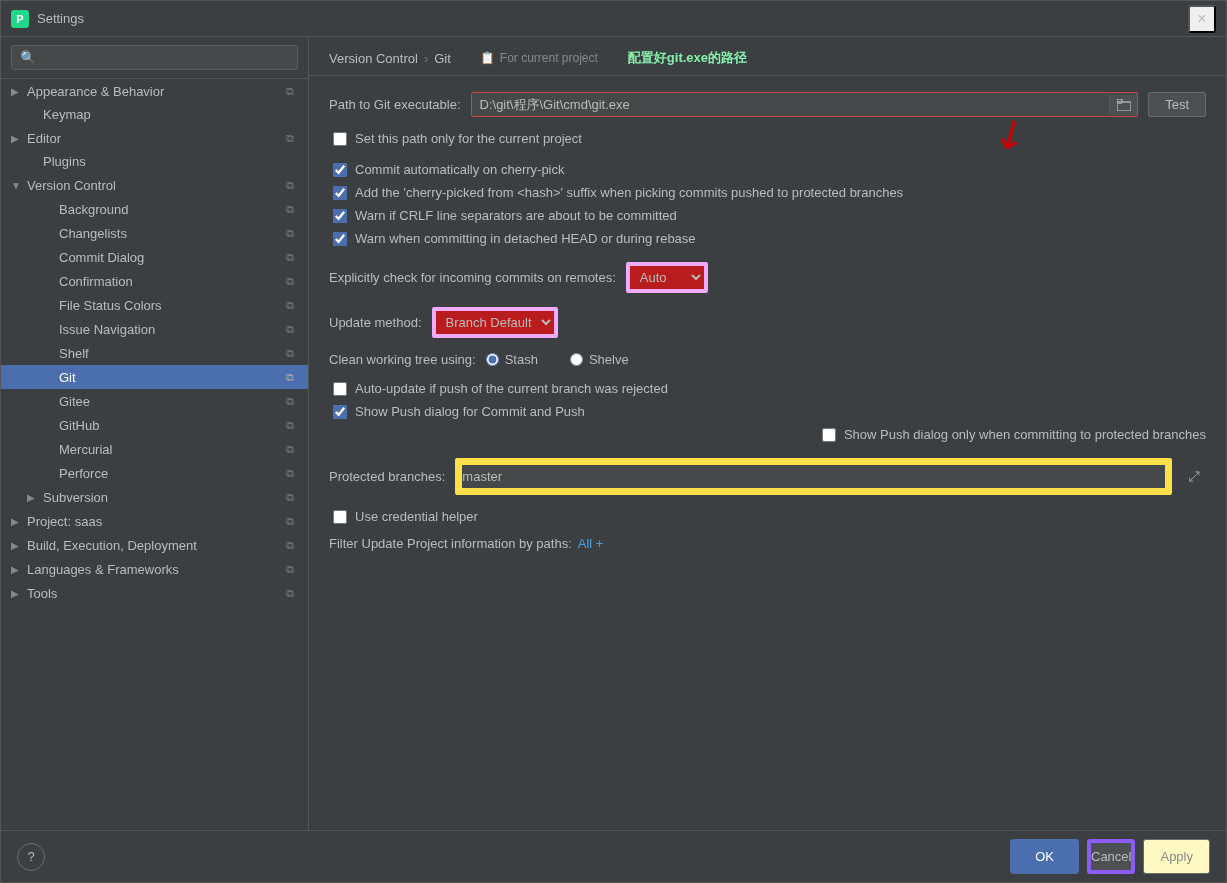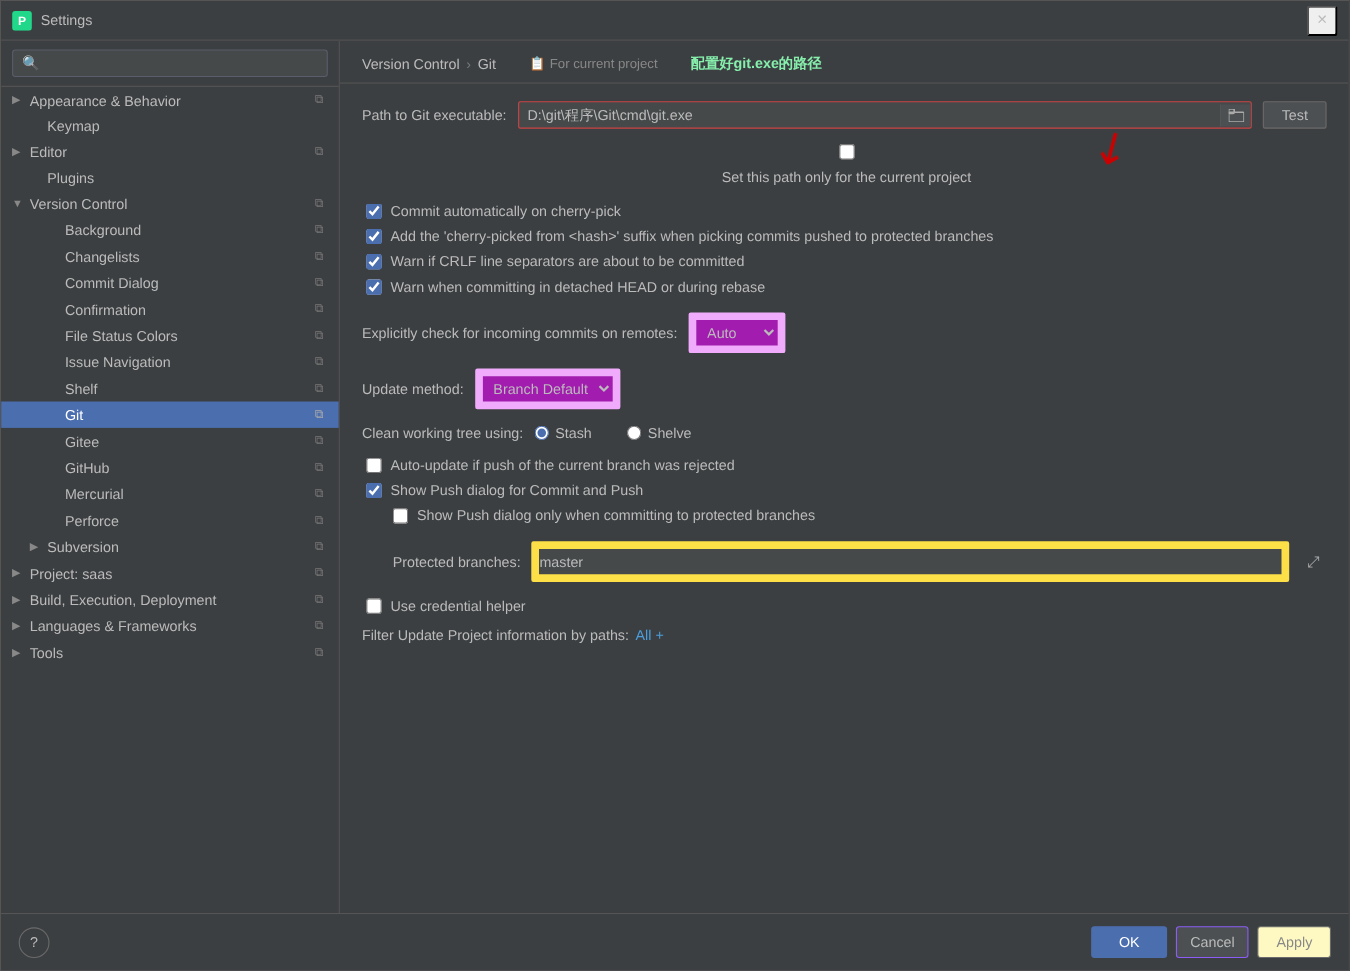--- a/index.html
+++ b/index.html
@@ -208,42 +208,42 @@
       flex-shrink: 0;
     }
 
     .checkbox-row {
       display: flex;
       align-items: center;
       gap: 8px;
       margin-bottom: 8px;
       padding-left: 4px;
     }
-    .checkbox-row.indent { padding-left: 28px; }
+    .checkbox-row.indent { padding-left: 28px; justify-content: flex-end; }
     .checkbox-row input[type="checkbox"] {
       width: 14px;
       height: 14px;
       accent-color: #4b6eaf;
       cursor: pointer;
     }
     .checkbox-label { color: #bbbbbb; cursor: pointer; }
 
     .section-gap { margin-bottom: 16px; }
 
     .inline-form-row {
       display: flex;
       align-items: center;
       gap: 10px;
       margin-bottom: 14px;
     }
     .inline-label { color: #bbbbbb; flex-shrink: 0; }
 
     select.styled {
-      background: #a21caf;
-      border: 7px solid #f0abfc;
+      background: #b91c1c;
+      border: 4px solid #f0abfc;
       color: #bbbbbb;
       padding: 3px 6px;
       border-radius: 2px;
       font-size: 13px;
       cursor: pointer;
       outline: none;
     }
 
     .radio-group {
       display: flex;
@@ -259,21 +259,20 @@
     .radio-item input[type="radio"] {
       accent-color: #4b6eaf;
       cursor: pointer;
     }
 
     .protected-branches-row {
       display: flex;
       align-items: center;
       gap: 10px;
       margin-bottom: 14px;
-      margin-left: 28px;
     }
     .protected-branches-input {
       flex: 1;
       background: #45494a;
       border: 7px solid #fde047;
       color: #bbbbbb;
       padding: 4px 0;
       font-size: 13px;
       outline: none;
       border-radius: 2px;
@@ -332,23 +331,23 @@
       background: #4b6eaf;
       border: 1px solid #4b6eaf;
       color: white;
       padding: 6px 24px;
       border-radius: 3px;
       cursor: pointer;
       font-size: 13px;
     }
     .btn-cancel {
       background: #4c5052;
-      border: 1px solid #8b5cf6;
-      color: #bbbbbb;
-      padding: 6px 12px;
+      border: 4px solid #8b5cf6;
+      color: #bbbbbb;
+      padding: 6px 0;
       border-radius: 3px;
       cursor: pointer;
       font-size: 13px;
     }
     .btn-apply {
       background: #fef9c3;
       border: 1px solid #6a6a6a;
       color: #888;
       padding: 6px 16px;
       border-radius: 3px;
@@ -533,21 +532,21 @@
             <button class="browse-btn">
               <svg width="14" height="12" viewBox="0 0 14 12">
                 <rect x="0" y="3" width="14" height="9" rx="1" fill="none" stroke="#aaa" stroke-width="1.5"></rect>
                 <rect x="0" y="0" width="5" height="4" rx="1" fill="none" stroke="#aaa" stroke-width="1.5"></rect>
               </svg>
             </button>
           </div>
           <button class="test-btn">Test</button>
         </div>
 
-        <div class="checkbox-row" style="margin-bottom:16px;flex-direction:column;">
+        <div class="checkbox-row" style="margin-bottom:16px;">
           <input type="checkbox" id="set-path-only" style="">
           <label for="set-path-only" class="checkbox-label">Set this path only for the current project</label>
         </div>
 
         <div class="section-gap">
           <div class="checkbox-row">
             <input type="checkbox" id="cb1" checked="" style="">
             <label for="cb1" class="checkbox-label">Commit automatically on cherry-pick</label>
           </div>
           <div class="checkbox-row">

